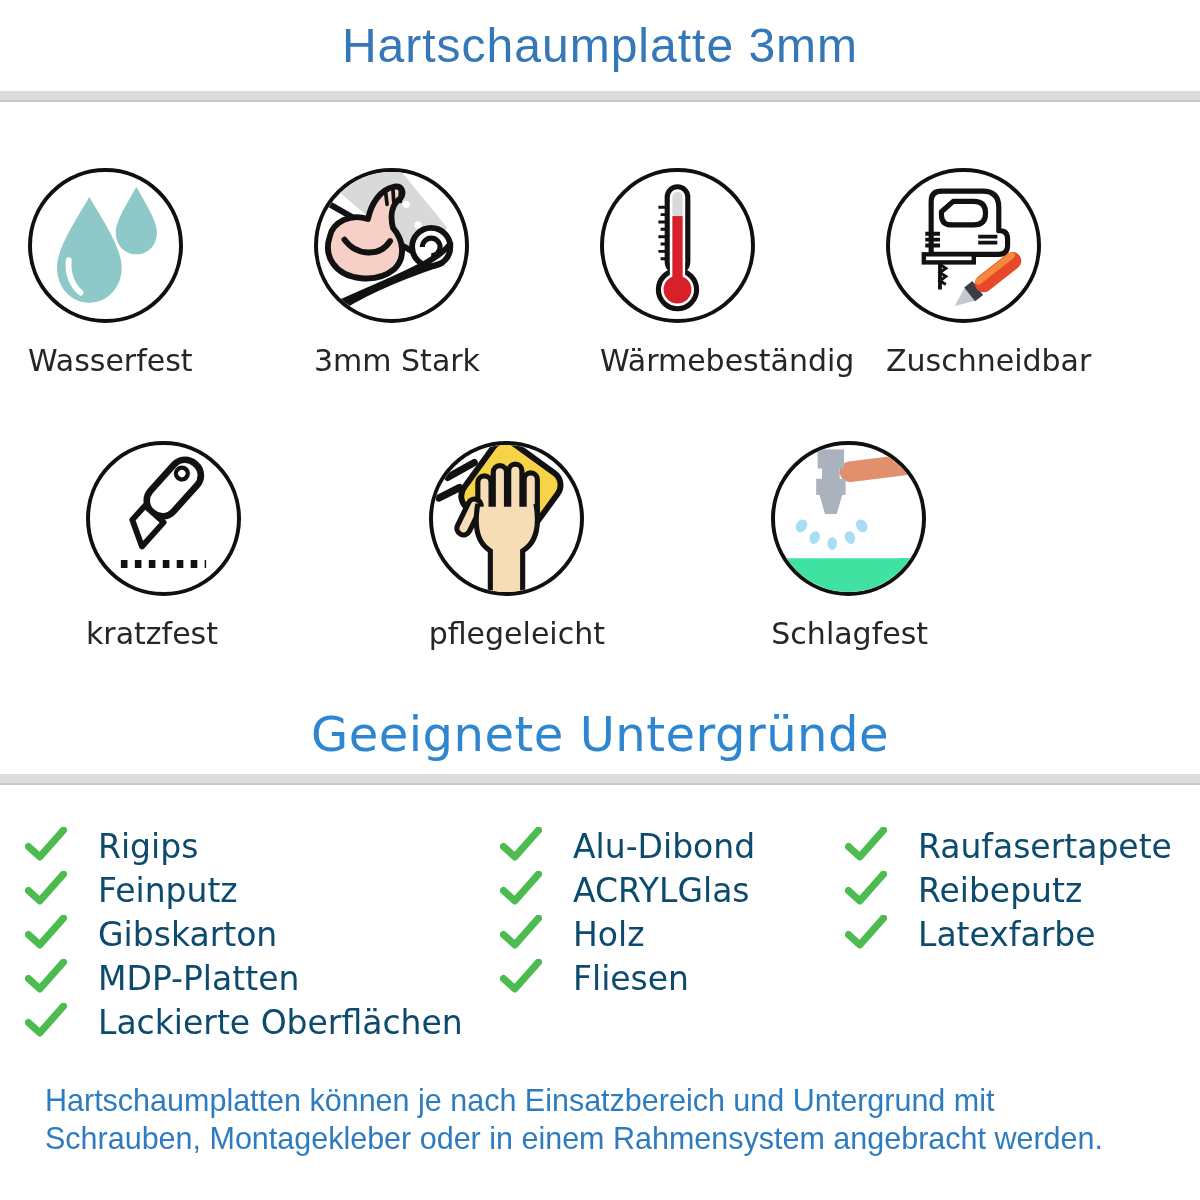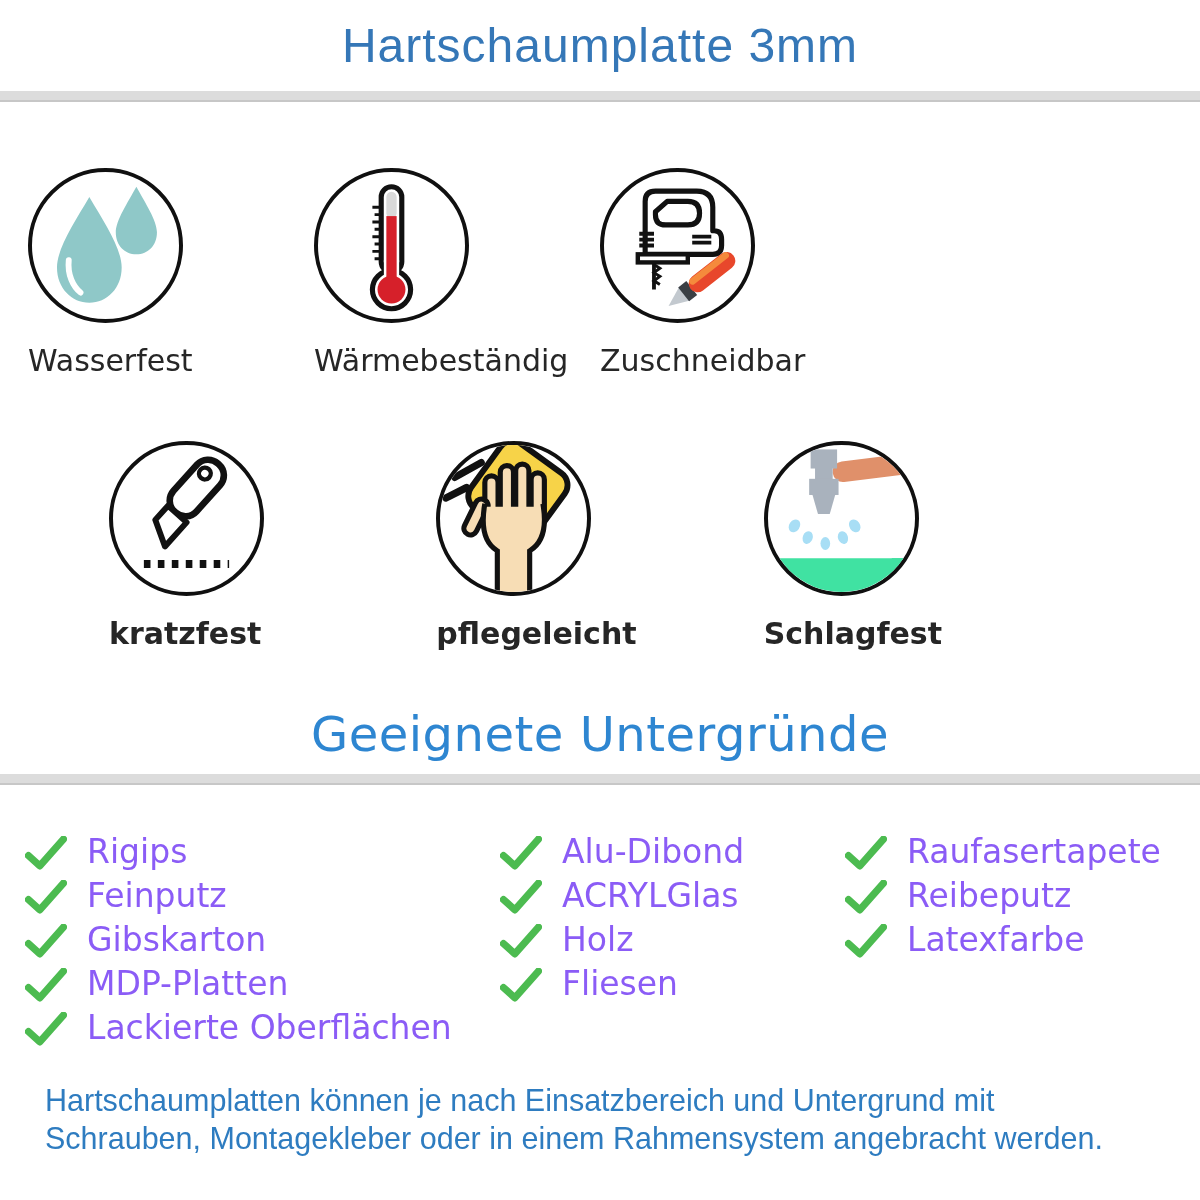--- a/index.html
+++ b/index.html
@@ -14,21 +14,21 @@
     font-size:48px;line-height:55px;font-weight:400;
     color:#3577b7;letter-spacing:1px;
   }
   .divider{
     margin-top:18px;height:9px;width:1200px;
     background:#dcdcdc;border-bottom:2px solid #c7c7c7;
   }
   .divider.second{margin-top:14px;}
   .feature-row{display:grid;box-sizing:border-box;}
   .feature-row.row1{grid-template-columns:repeat(4,1fr);padding:0 28px;margin-top:66px;}
-  .feature-row.row2{grid-template-columns:repeat(3,1fr);padding:0 109px;margin-top:62px;font-weight:bold;}
+  .feature-row.row2{grid-template-columns:repeat(3,1fr);padding:0 86px;margin-top:62px;}
   .feature{display:flex;flex-direction:column;align-items:flex-start;}
   .icon-circle{
     width:155px;height:155px;box-sizing:border-box;
     border:4px solid #101010;border-radius:50%;
     background:#fff;overflow:hidden;position:relative;
   }
   .icon-circle svg{width:100%;height:100%;display:block;}
   .feature-label{
     margin-top:20px;font-size:30px;line-height:36px;color:#262626;
   }
@@ -36,22 +36,22 @@
     margin-top:56px;text-align:center;
     font-size:48px;line-height:52px;font-weight:400;
     color:#2e86d1;letter-spacing:0.5px;
   }
   .checklist{
     margin-top:42px;display:grid;
     grid-template-columns:475px 345px 380px;
     padding-left:25px;box-sizing:border-box;
   }
   .check-item{
-    display:flex;align-items:flex-end;height:44px;
-    font-size:33px;color:#8b5cf6;white-space:nowrap;
+    display:flex;align-items:flex-start;height:44px;
+    font-size:33px;color:#0c4a6e;white-space:nowrap;gap:11px;
   }
   .check-item .tick{flex:0 0 auto;margin-right:20px;width:42px;height:35px;}
   .footer-note{
     margin-top:34px;padding-left:45px;
     font-family:"Liberation Sans", sans-serif;
     font-size:30.5px;line-height:38px;color:#2e7cc0;
   }
 </style>
 </head>
 <body>
@@ -65,20 +65,38 @@
     <div class="icon-circle">
       <svg viewBox="0 0 100 100">
         <path d="M39 17 C29 34 17 52 17 65 C17 79 27 89 39 89 C51 89 61 79 61 65 C61 52 49 34 39 17 Z" fill="#8fc8c8"></path>
         <path d="M71 10 C65 21 57 33 57 41 C57 50 63 56 71 56 C79 56 85 50 85 41 C85 33 77 21 71 10 Z" fill="#8fc8c8"></path>
         <path d="M25 60 C24 70 28 78 33 82" stroke="#ffffff" stroke-width="4" fill="none" stroke-linecap="round"></path>
       </svg>
     </div>
     <div class="feature-label">Wasserfest</div>
   </div>
 
+  <div class="feature">
+    <div class="icon-circle">
+      <svg viewBox="0 0 100 100">
+        <polygon points="8,8 52,-6 88,38 66,58" fill="#d9d9d9"></polygon>
+        <circle cx="60" cy="22" r="2.5" fill="#ffffff"></circle>
+        <circle cx="68" cy="36" r="2.5" fill="#ffffff"></circle>
+        <path d="M8 22 L66 55" stroke="#111111" stroke-width="4" fill="none"></path>
+        <circle cx="77" cy="51" r="13" fill="#ffffff" stroke="#111111" stroke-width="4"></circle>
+        <path d="M77 51 m-6 0 a6 6 0 1 1 6 6" stroke="#111111" stroke-width="3.5" fill="none"></path>
+        <path d="M90 49 C78 64 42 76 4 94" stroke="#111111" stroke-width="4" fill="none" stroke-linecap="round"></path>
+        <path d="M84 62 C60 70 30 82 10 96" stroke="#111111" stroke-width="4" fill="none" stroke-linecap="round"></path>
+        <path d="M8 44 C10 34 22 28 34 32 C36 22 42 12 52 10 C57 9 59 14 56 18 C50 22 49 30 51 38 C58 46 60 58 52 66 C40 76 18 74 10 62 C6 56 6 50 8 44 Z" fill="#f6cfc7" stroke="#111111" stroke-width="4" stroke-linejoin="round"></path>
+        <path d="M18 46 C26 57 42 58 49 47" stroke="#111111" stroke-width="4" fill="none" stroke-linecap="round"></path>
+        <path d="M46 14 L47 22 M51 12 L51.5 20 M56 12 L56 20" stroke="#111111" stroke-width="2.5" stroke-linecap="round"></path>
+      </svg>
+    </div>
+    <div class="feature-label">3mm Stark</div>
+  </div>
 
   <div class="feature">
     <div class="icon-circle">
       <svg viewBox="0 0 100 100">
         <rect x="43" y="10" width="14" height="58" rx="7" fill="#ffffff" stroke="#111111" stroke-width="3.5"></rect>
         <circle cx="50" cy="80" r="13" fill="#ffffff" stroke="#111111" stroke-width="3.5"></circle>
         <rect x="44.8" y="60" width="10.4" height="14" fill="#ffffff"></rect>
         <rect x="46.5" y="13.5" width="7" height="18" rx="3.5" fill="#d9d9d9"></rect>
         <rect x="46.5" y="30" width="7" height="44" fill="#d6202a"></rect>
         <circle cx="50" cy="80" r="9.5" fill="#d6202a"></circle>

